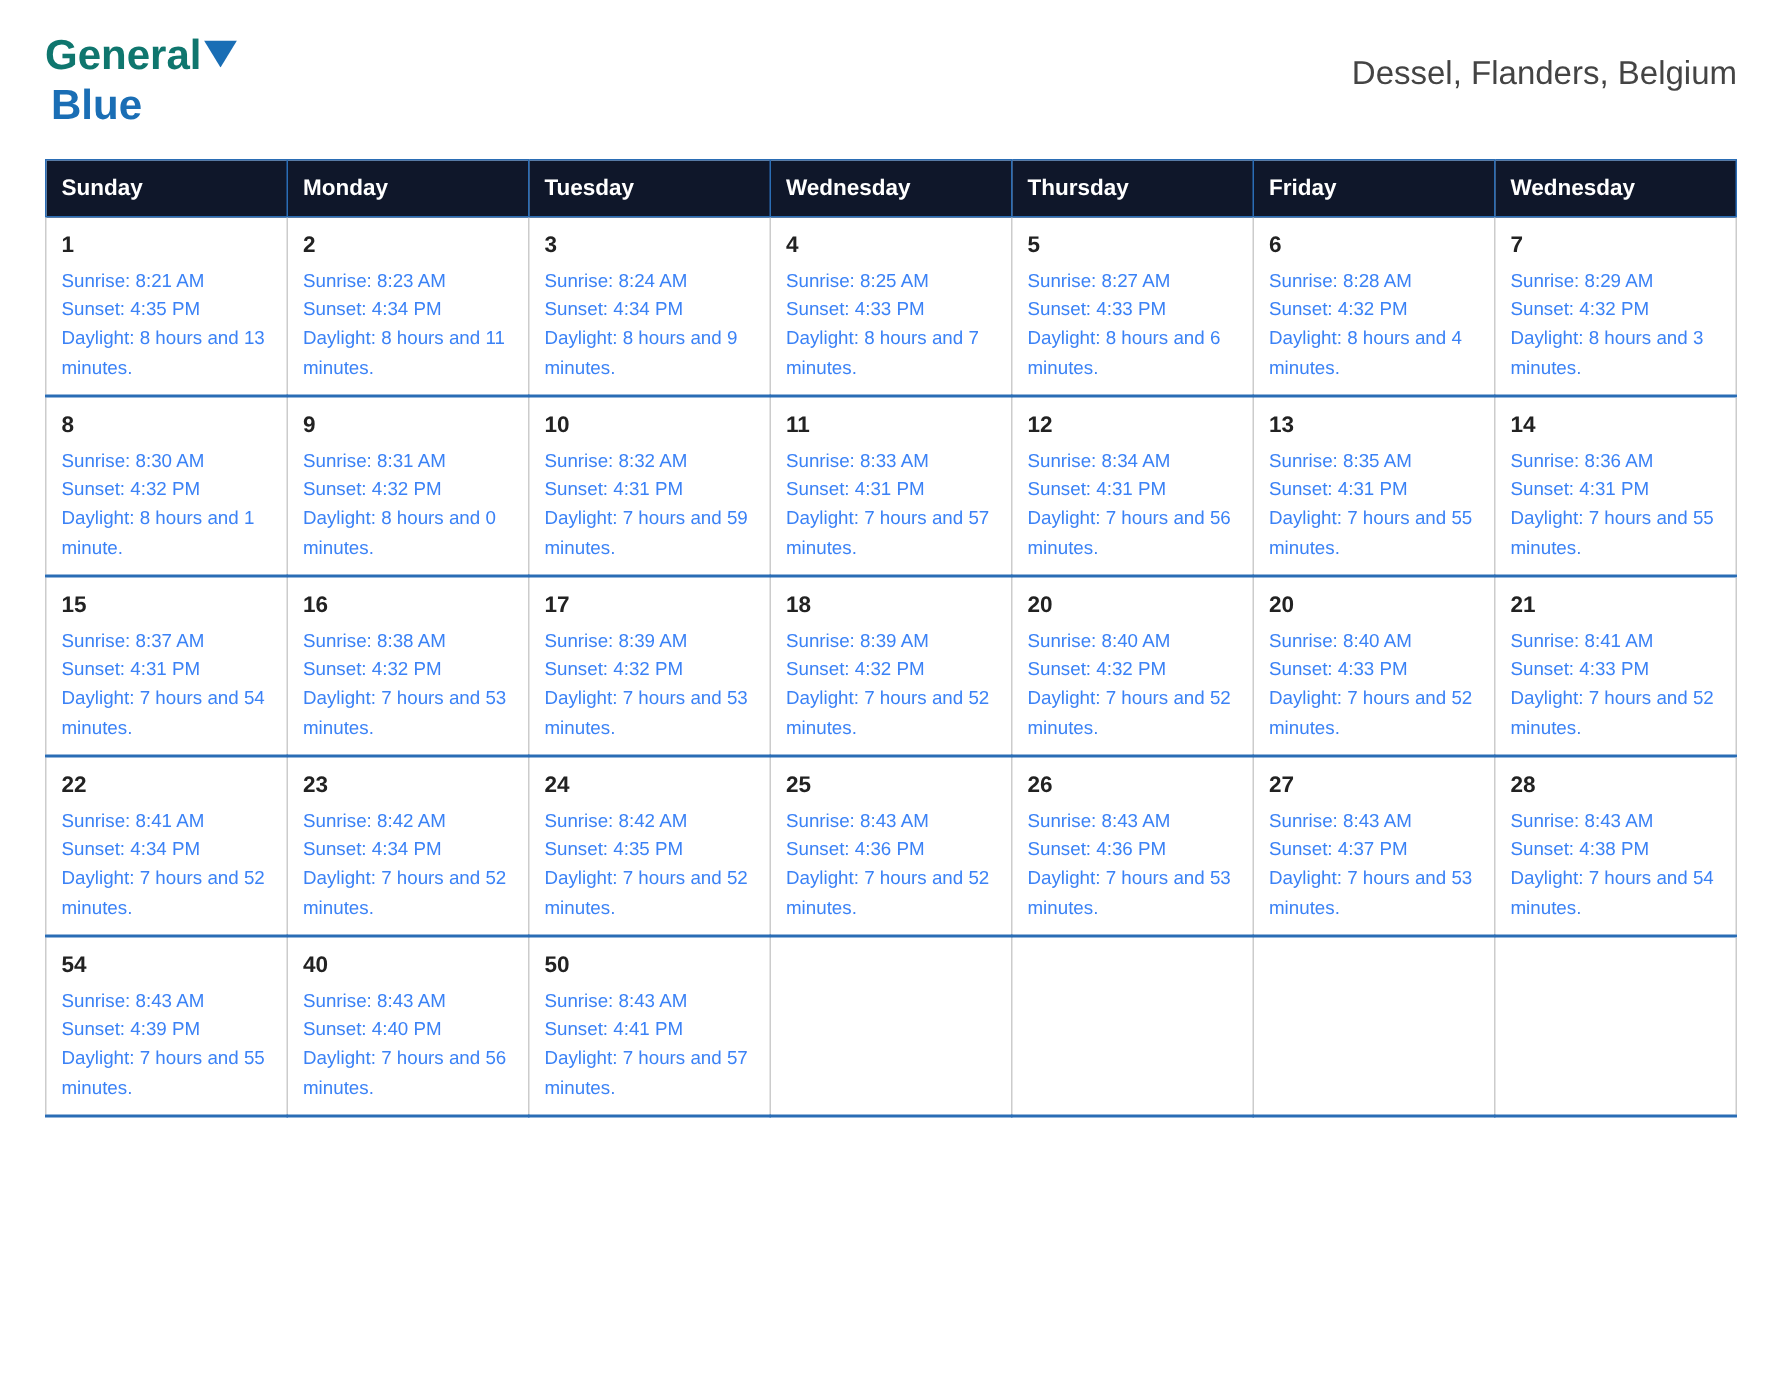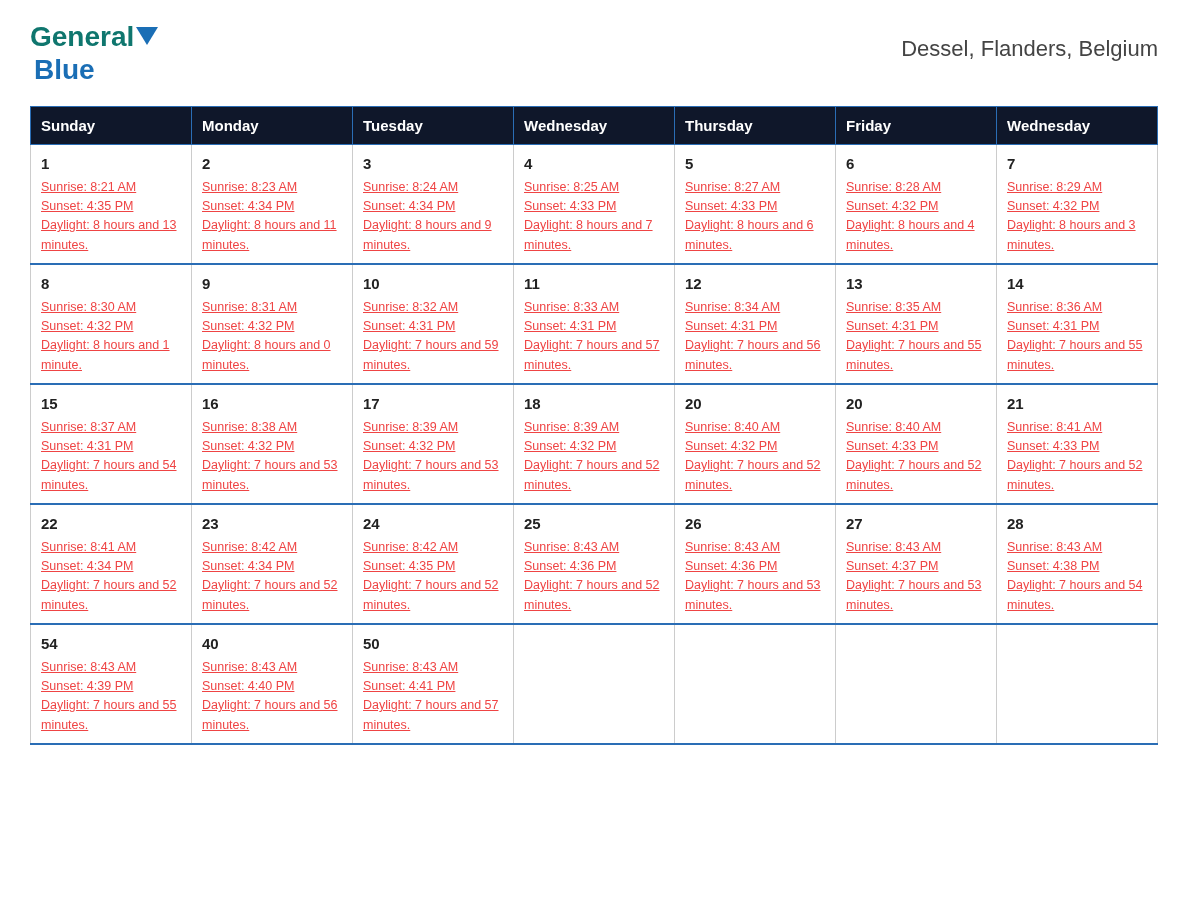--- a/index.html
+++ b/index.html
@@ -75,23 +75,22 @@
       border-bottom: 2px solid #2a6db5;
     }
     .day-number {
       font-size: 15px;
       font-weight: bold;
       display: block;
       margin-bottom: 2px;
     }
     .day-info {
       font-size: 12.5px;
-      color: #ef4444;
+      color: #3b82f6;
       line-height: 1.55;
-      text-decoration: underline;
     }
     tbody td:first-child {
       border-left: 1px solid #ccc;
     }
     .empty-cell {
       background: #fff;
     }
   </style>
 </head>
 <body>

